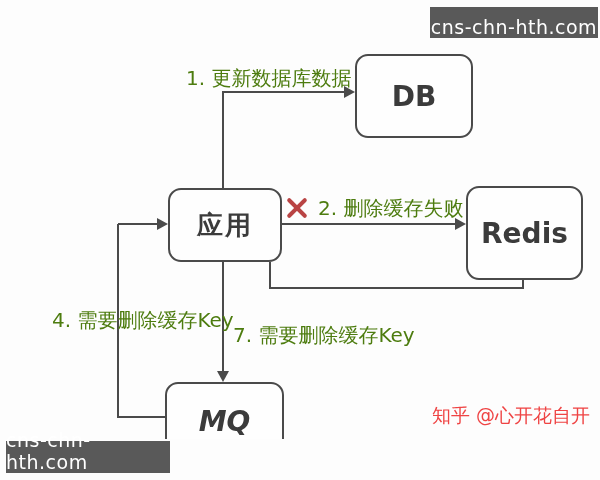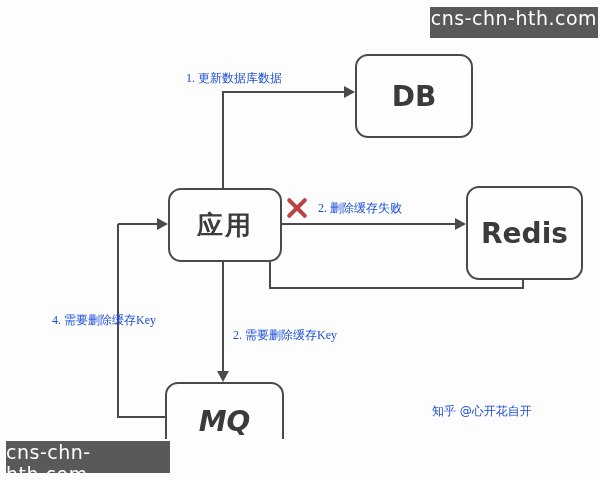--- a/index.html
+++ b/index.html
@@ -42,48 +42,48 @@
   .arr-d{border-left:6px solid transparent;border-right:6px solid transparent;border-top:11px solid #4a4a4a;}
   .arr-u{border-left:6px solid transparent;border-right:6px solid transparent;border-bottom:11px solid #4a4a4a;}
   .a1{left:344px;top:86px;}
   .a2{left:455px;top:218px;}
   .a3{left:217px;top:371px;}
   .a4{left:157px;top:218px;}
   .a5{left:517px;top:261px;}
 
   
   .elabel{
-    position:absolute;color:#1d4ed8;font-size:12px;white-space:nowrap;line-height:21px;font-family:Liberation Serif, serif;
+    position:absolute;color:#4d7c0f;font-size:20px;white-space:nowrap;line-height:21px;
   }
   .lab1{left:186px;top:68px;}
   .lab2{left:318px;top:198px;}
   .lab3{left:233px;top:325px;}
   .lab4{left:44px; top:310px;margin-left:8px;}
   .lab5{left:316px;top:264px;}
 
   
   .xmark{position:absolute;left:286px;top:197px;width:22px;height:22px;}
   .xmark .bar{
     position:absolute;left:-2px;top:9px;width:26px;height:4px;
     background:#b94444;border-radius:2px;
   }
   .xmark .bar.b1{transform:rotate(45deg);}
   .xmark .bar.b2{transform:rotate(-45deg);}
 
   
   .wm-box{
     position:absolute;background:#595959;color:#ffffff;
-    display:flex;align-items:flex-start;justify-content:center;
+    display:flex;align-items:flex-end;justify-content:center;
     font-size:19px;letter-spacing:0.5px;
   }
   .wm-tr{left:430px;top:7px;width:168px;height:31px;}
   .wm-bl{left:6px;top:441px;width:164px;height:32px;}
   .wm-zhihu{
     position:absolute;left:432px;top:403px;
-    color:#1d4ed8;font-size:12px;white-space:nowrap;
+    color:#ef4444;font-size:19px;white-space:nowrap;
   }
 </style>
 </head>
 <body>
 
 <div class="stage">
 
   <div class="line l1v"></div>
   <div class="line l1h"></div>
   <div class="arr arr-r a1"></div>
@@ -92,21 +92,21 @@
   <div class="line l2h"></div>
   <div class="arr arr-r a2"></div>
   <div class="xmark">
     <div class="bar b1"></div>
     <div class="bar b2"></div>
   </div>
   <div class="elabel lab2">2. 删除缓存失败</div>
 
   <div class="line l3v"></div>
   <div class="arr arr-d a3"></div>
-  <div class="elabel lab3">2. 需要删除缓存Key</div>
+  <div class="elabel lab3">7. 需要删除缓存Key</div>
 
   <div class="line l4h1"></div>
   <div class="line l4v"></div>
   <div class="line l4h2"></div>
   <div class="arr arr-r a4"></div>
   <div class="elabel lab4">4. 需要删除缓存Key</div>
 
   <div class="line l5v1"></div>
   <div class="line l5h"></div>
   <div class="line l5v2"></div>

